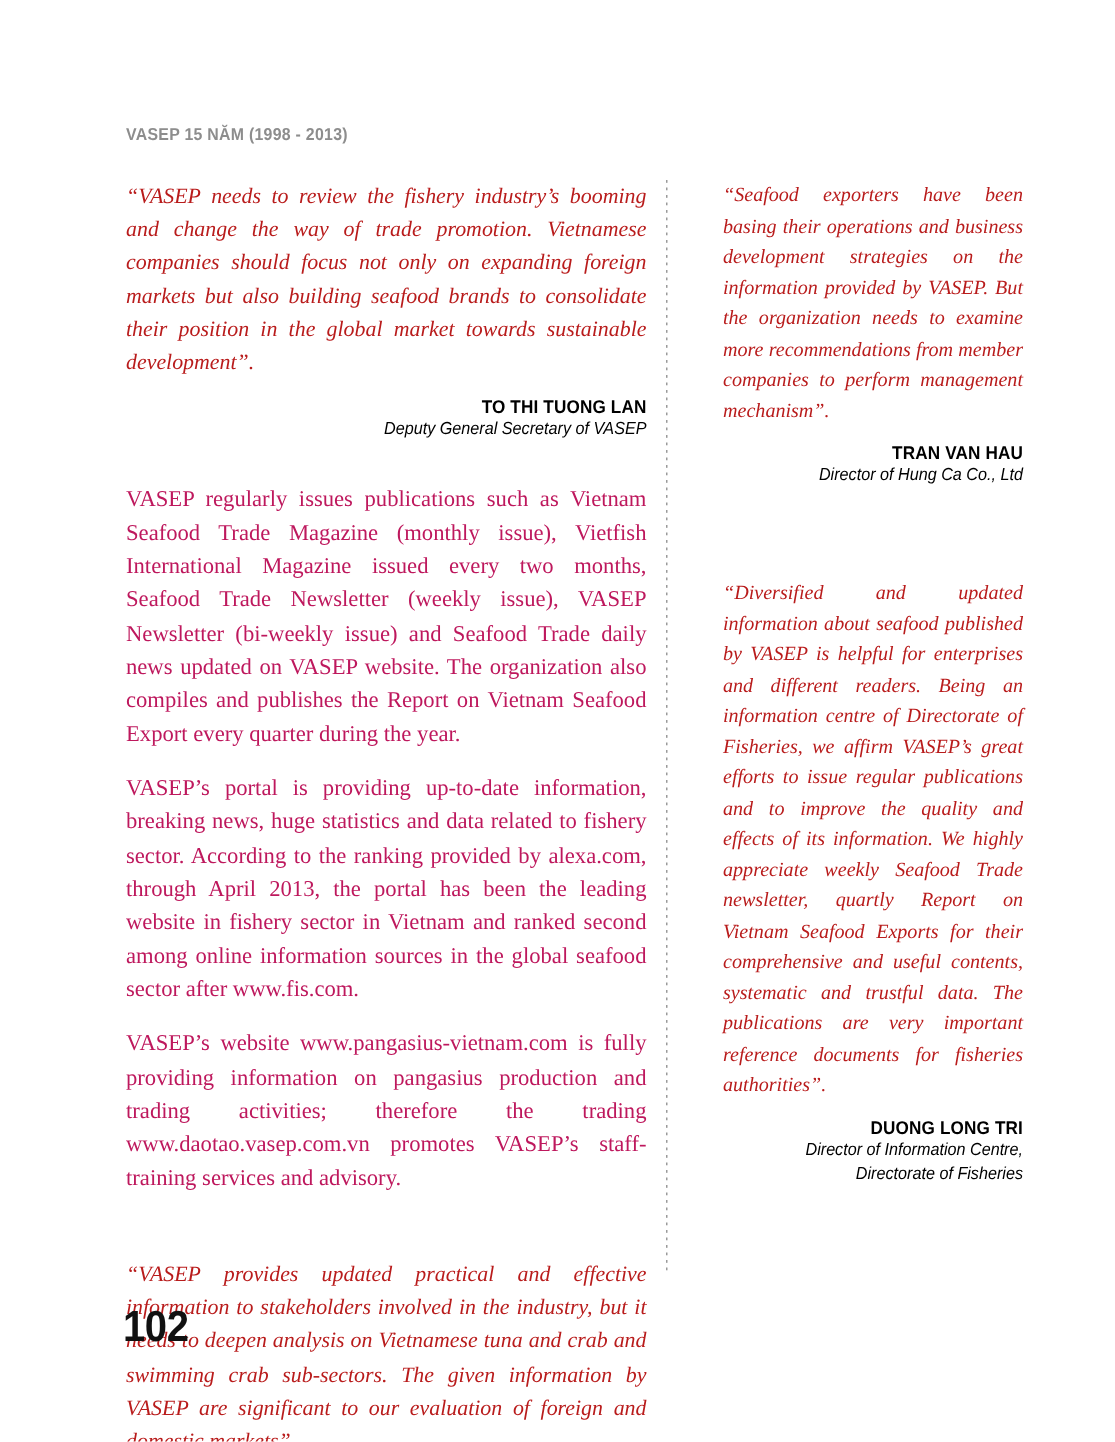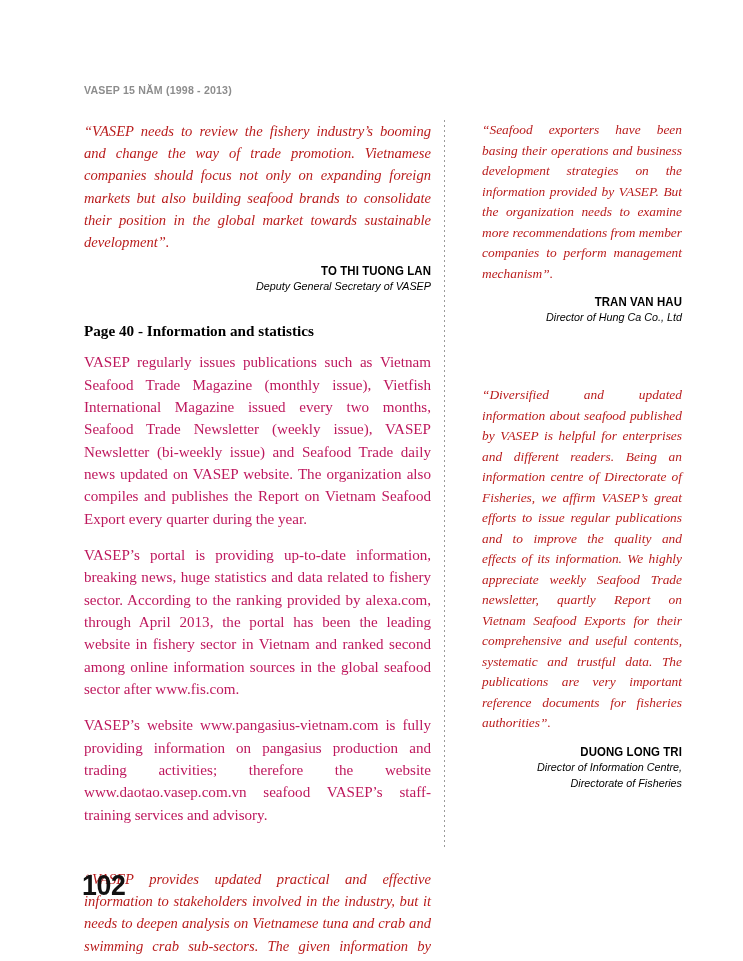--- a/index.html
+++ b/index.html
@@ -151,25 +151,24 @@
   <div class="col-left">
 
     <div class="quote">
       <p>“VASEP needs to review the fishery industry’s booming and change the way of trade promotion. Vietnamese companies should focus not only on expanding foreign markets but also building seafood brands to consolidate their position in the global market towards sustainable development”.</p>
     </div>
     <div class="attrib-name">TO THI TUONG LAN</div>
     <div class="attrib-role">Deputy General Secretary of VASEP</div>
 
     <div class="spacer-28"></div>
 
-    <h2 class="section-heading">Page 40 - Information and statistics</h2>
 
     <p class="body-p">VASEP regularly issues publications such as Vietnam Seafood Trade Magazine (monthly issue), Vietfish International Magazine issued every two months, Seafood Trade Newsletter (weekly issue), VASEP Newsletter (bi-weekly issue) and Seafood Trade daily news updated on VASEP website. The organization also compiles and publishes the Report on Vietnam Seafood Export every quarter during the year.</p>
     <p class="body-p">VASEP’s portal is providing up-to-date information, breaking news, huge statistics and data related to fishery sector. According to the ranking provided by alexa.com, through April 2013, the portal has been the leading website in fishery sector in Vietnam and ranked second among online information sources in the global seafood sector after www.fis.com.</p>
-    <p class="body-p">VASEP’s website www.pangasius-vietnam.com is fully providing information on pangasius production and trading activities; therefore the website www.daotao.vasep.com.vn seafood VASEP’s staff-training services and advisory.</p>
+    <p class="body-p">VASEP’s website www.pangasius-vietnam.com is fully providing information on pangasius production and trading activities; therefore the trading www.daotao.vasep.com.vn promotes VASEP’s staff-training services and advisory.</p>
 
     <div class="spacer-28"></div>
 
     <div class="quote">
       <p>“VASEP provides updated practical and effective information to stakeholders involved in the industry, but it needs to deepen analysis on Vietnamese tuna and crab and swimming crab sub-sectors. The given information by VASEP are significant to our evaluation of foreign and domestic markets”.</p>
     </div>
 
   </div>
 
   <div class="col-right">

